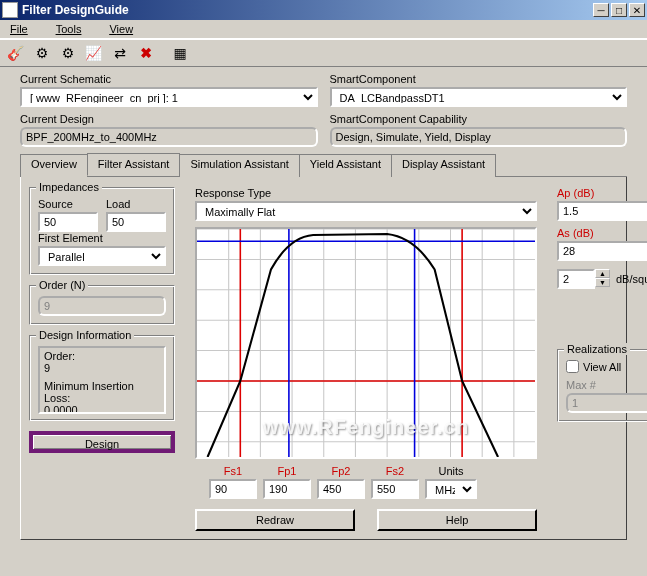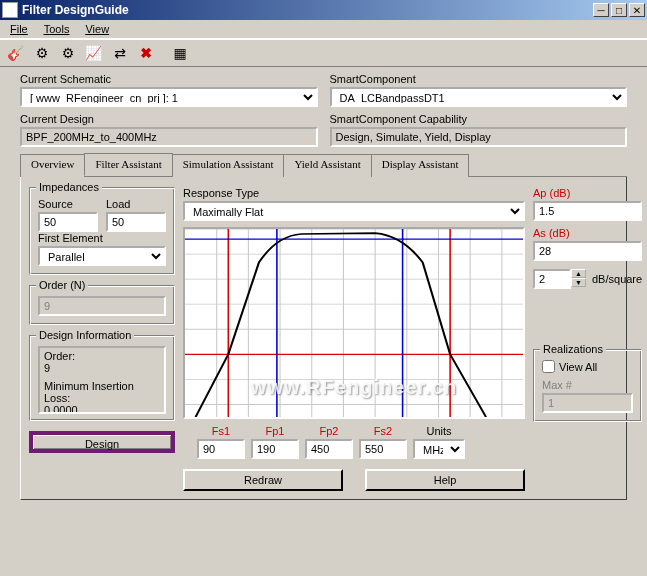--- a/index.html
+++ b/index.html
@@ -21,21 +21,21 @@
 }
 .titlebar .icon { width: 16px; height: 16px; background:#fff; margin-right:4px; border:1px solid #999;}
 .titlebar .title { flex:1; font-weight:bold; font-size:12px; }
 .titlebar .winbtn {
   width:16px; height:14px; background:#d4d0c8;
   border:1px solid #fff; border-right-color:#404040; border-bottom-color:#404040;
   margin-left:2px; display:flex; align-items:center; justify-content:center;
   font-family:Marlett,Arial; font-size:10px; color:#000;
 }
 .menubar {
-  background:#d4d0c8; padding:2px 4px; display:flex; gap:4px;
+  background:#d4d0c8; padding:2px 4px; display:flex; gap:16px;
   border-bottom:1px solid #fff;
 }
 .menubar span { padding:1px 6px; text-decoration:underline; text-underline-offset:1px; cursor:default;}
 .menubar span::first-letter { text-decoration:underline; }
 .toolbar {
   background:#d4d0c8; padding:2px 4px; display:flex; gap:2px;
   border-top:1px solid #fff; border-bottom:1px solid #808080;
 }
 .toolbtn {
   width:24px; height:22px;
@@ -51,55 +51,55 @@
 .field { flex:1; }
 .flabel { display:block; margin-bottom:2px; }
 .sunken {
   border:2px inset #fff;
   background:#fff;
   padding:2px 4px;
   width:100%;
   font:inherit;
   height:20px;
 }
-.readonly { background:#d4d0c8; }
+.readonly { background:#d4d0c8;border-radius:6px; }
 select.sunken { height:20px; }
 .tabs { margin-top:6px; }
 .tabrow { display:flex; border-bottom:1px solid #808080; }
 .tab {
   border:1px solid #808080; border-bottom:none;
   background:#d4d0c8; padding:3px 10px 4px; margin-right:-1px;
   position:relative; top:1px;
-  font-family:Liberation Serif, serif;
+  font-family:Liberation Sans, sans-serif;
 }
 .tab.active {
   background:#d4d0c8; border-bottom:1px solid #d4d0c8;
   padding-top:4px; padding-bottom:5px; top:0;
 }
 .tabbody {
   border:1px solid #fff; border-top:none;
   border-right-color:#404040; border-bottom-color:#404040;
   padding:10px 8px 8px;
-  display:flex; gap:8px;
+  display:flex; gap:20px;
 }
 .groupbox {
   border:1px solid #808080;
   border-right-color:#fff; border-bottom-color:#fff;
   box-shadow: inset 1px 1px 0 #fff, inset -1px -1px 0 #808080;
   padding:10px 8px 8px; margin-bottom:10px; position:relative;
 }
 .groupbox > legend, .grouplabel {
   position:absolute; top:-7px; left:6px; background:#d4d0c8; padding:0 3px;
 }
 .left-col { width:170px; }
 .mid-col { flex:1; }
 .right-col { width:115px; }
 .small-input { width:60px; }
 .plot {
-  border:2px inset #fff; background:#fff; width:100%; height:192px;
+  border:2px inset #fff; background:#fff; width:100%; height:232px;
   position:relative; overflow:hidden; margin-bottom:6px;text-align:center;
 }
 .freqrow { display:flex; gap:6px; align-items:flex-end; }
 .freqcol { text-align:center; }
 .freqcol .fl { color:#c00; margin-bottom:2px; }
 .freqcol input { width:48px; text-align:left; }
 .btn {
   border:2px outset #fff; background:#d4d0c8;
   padding:3px 10px; width:100%; font:inherit;
   height:22px;

